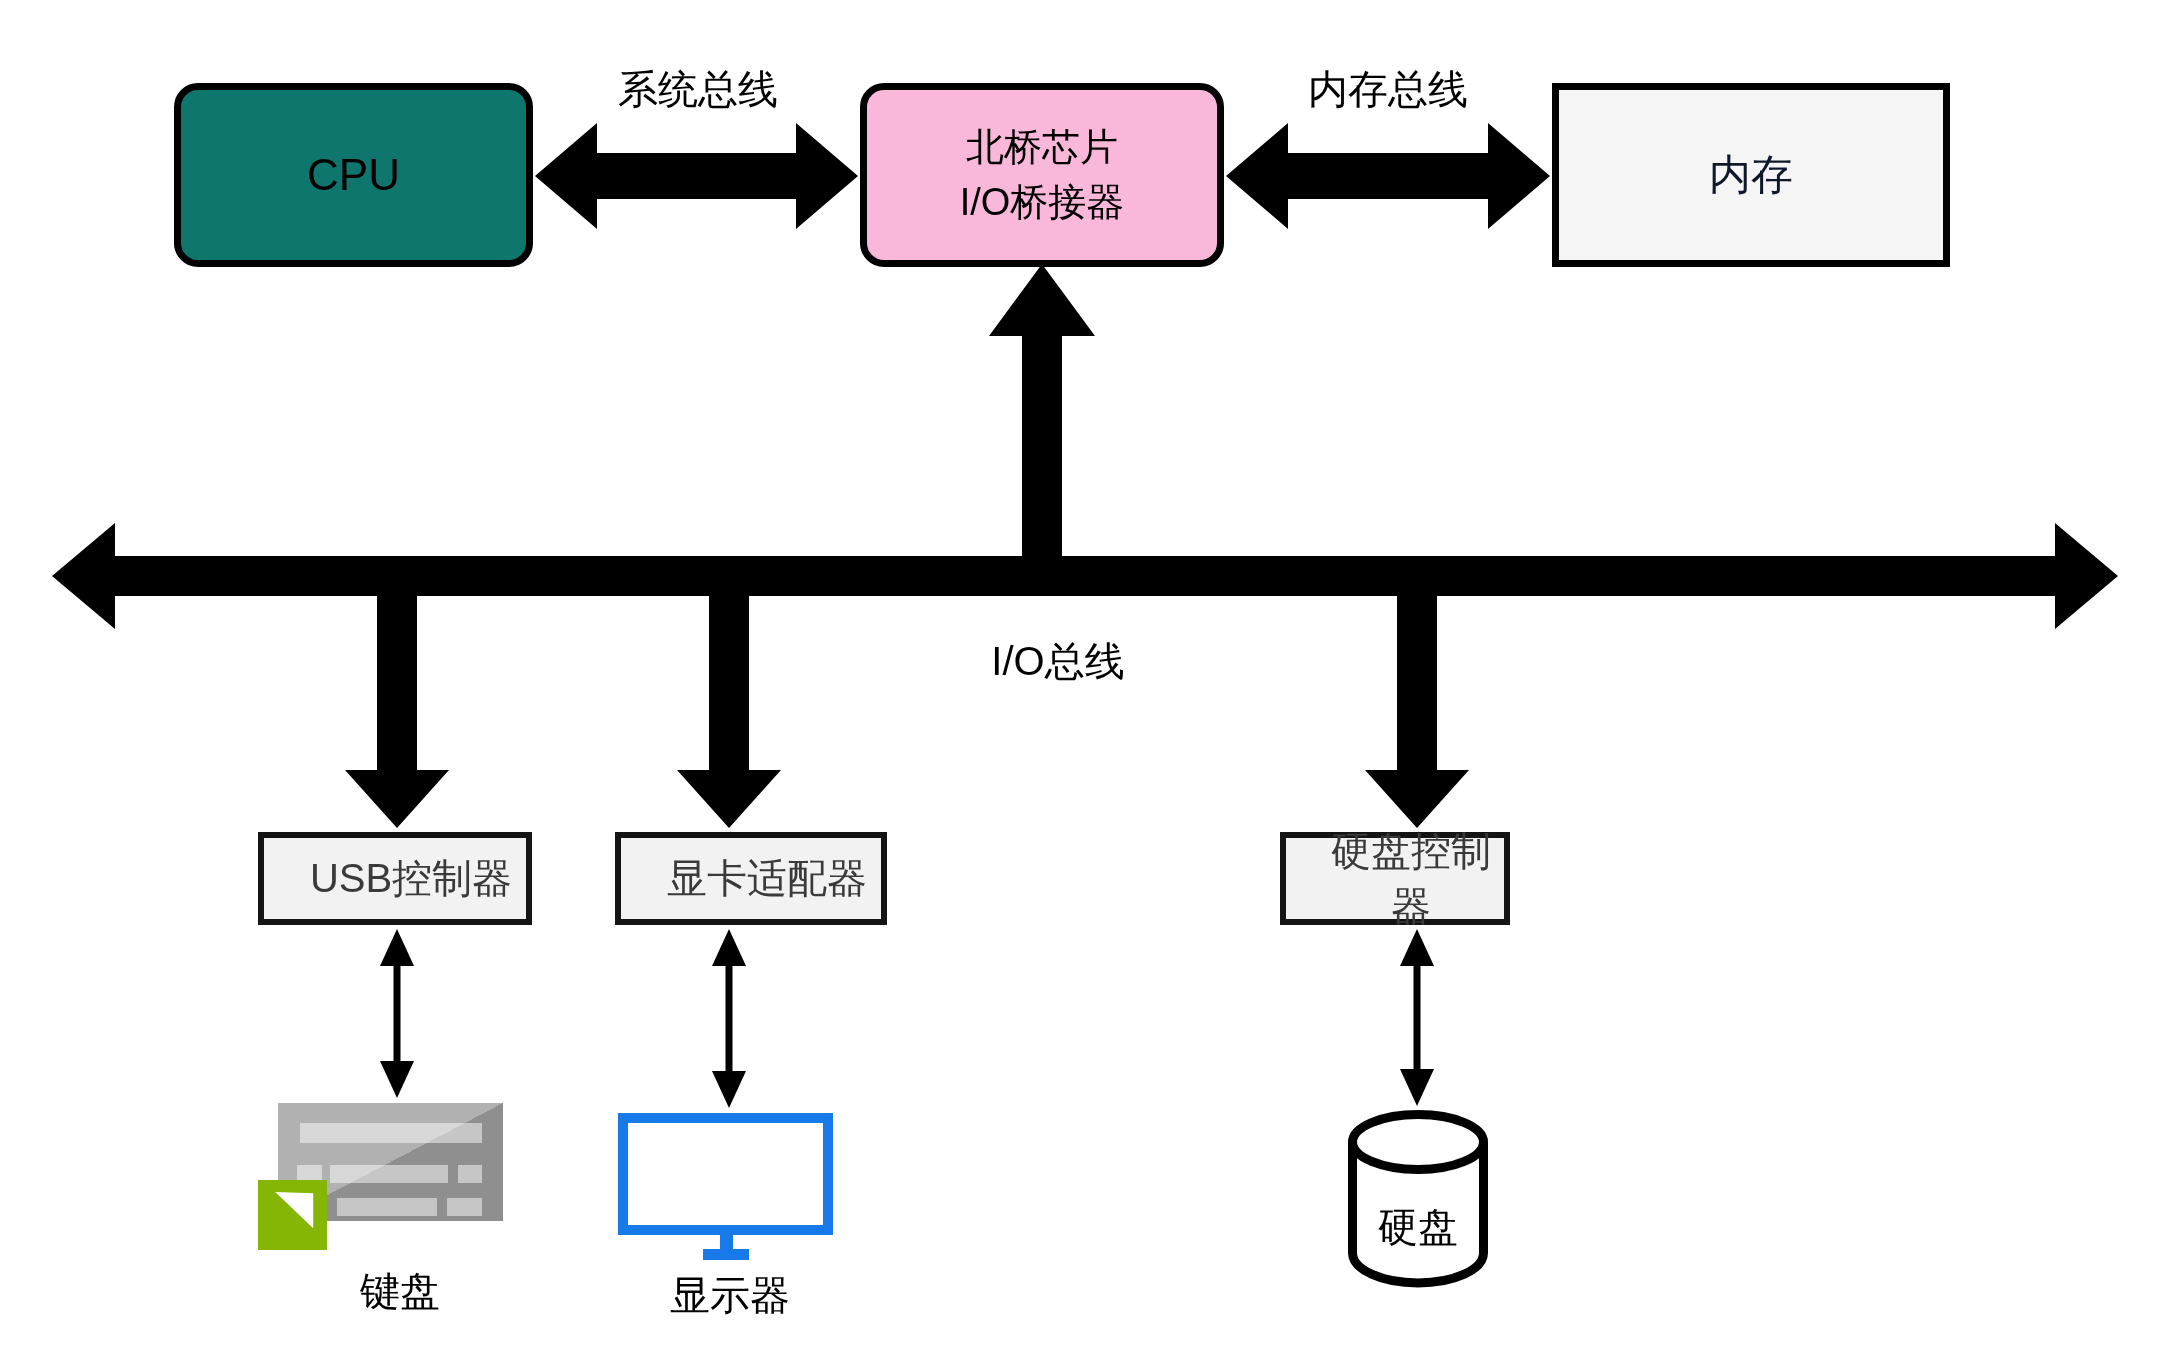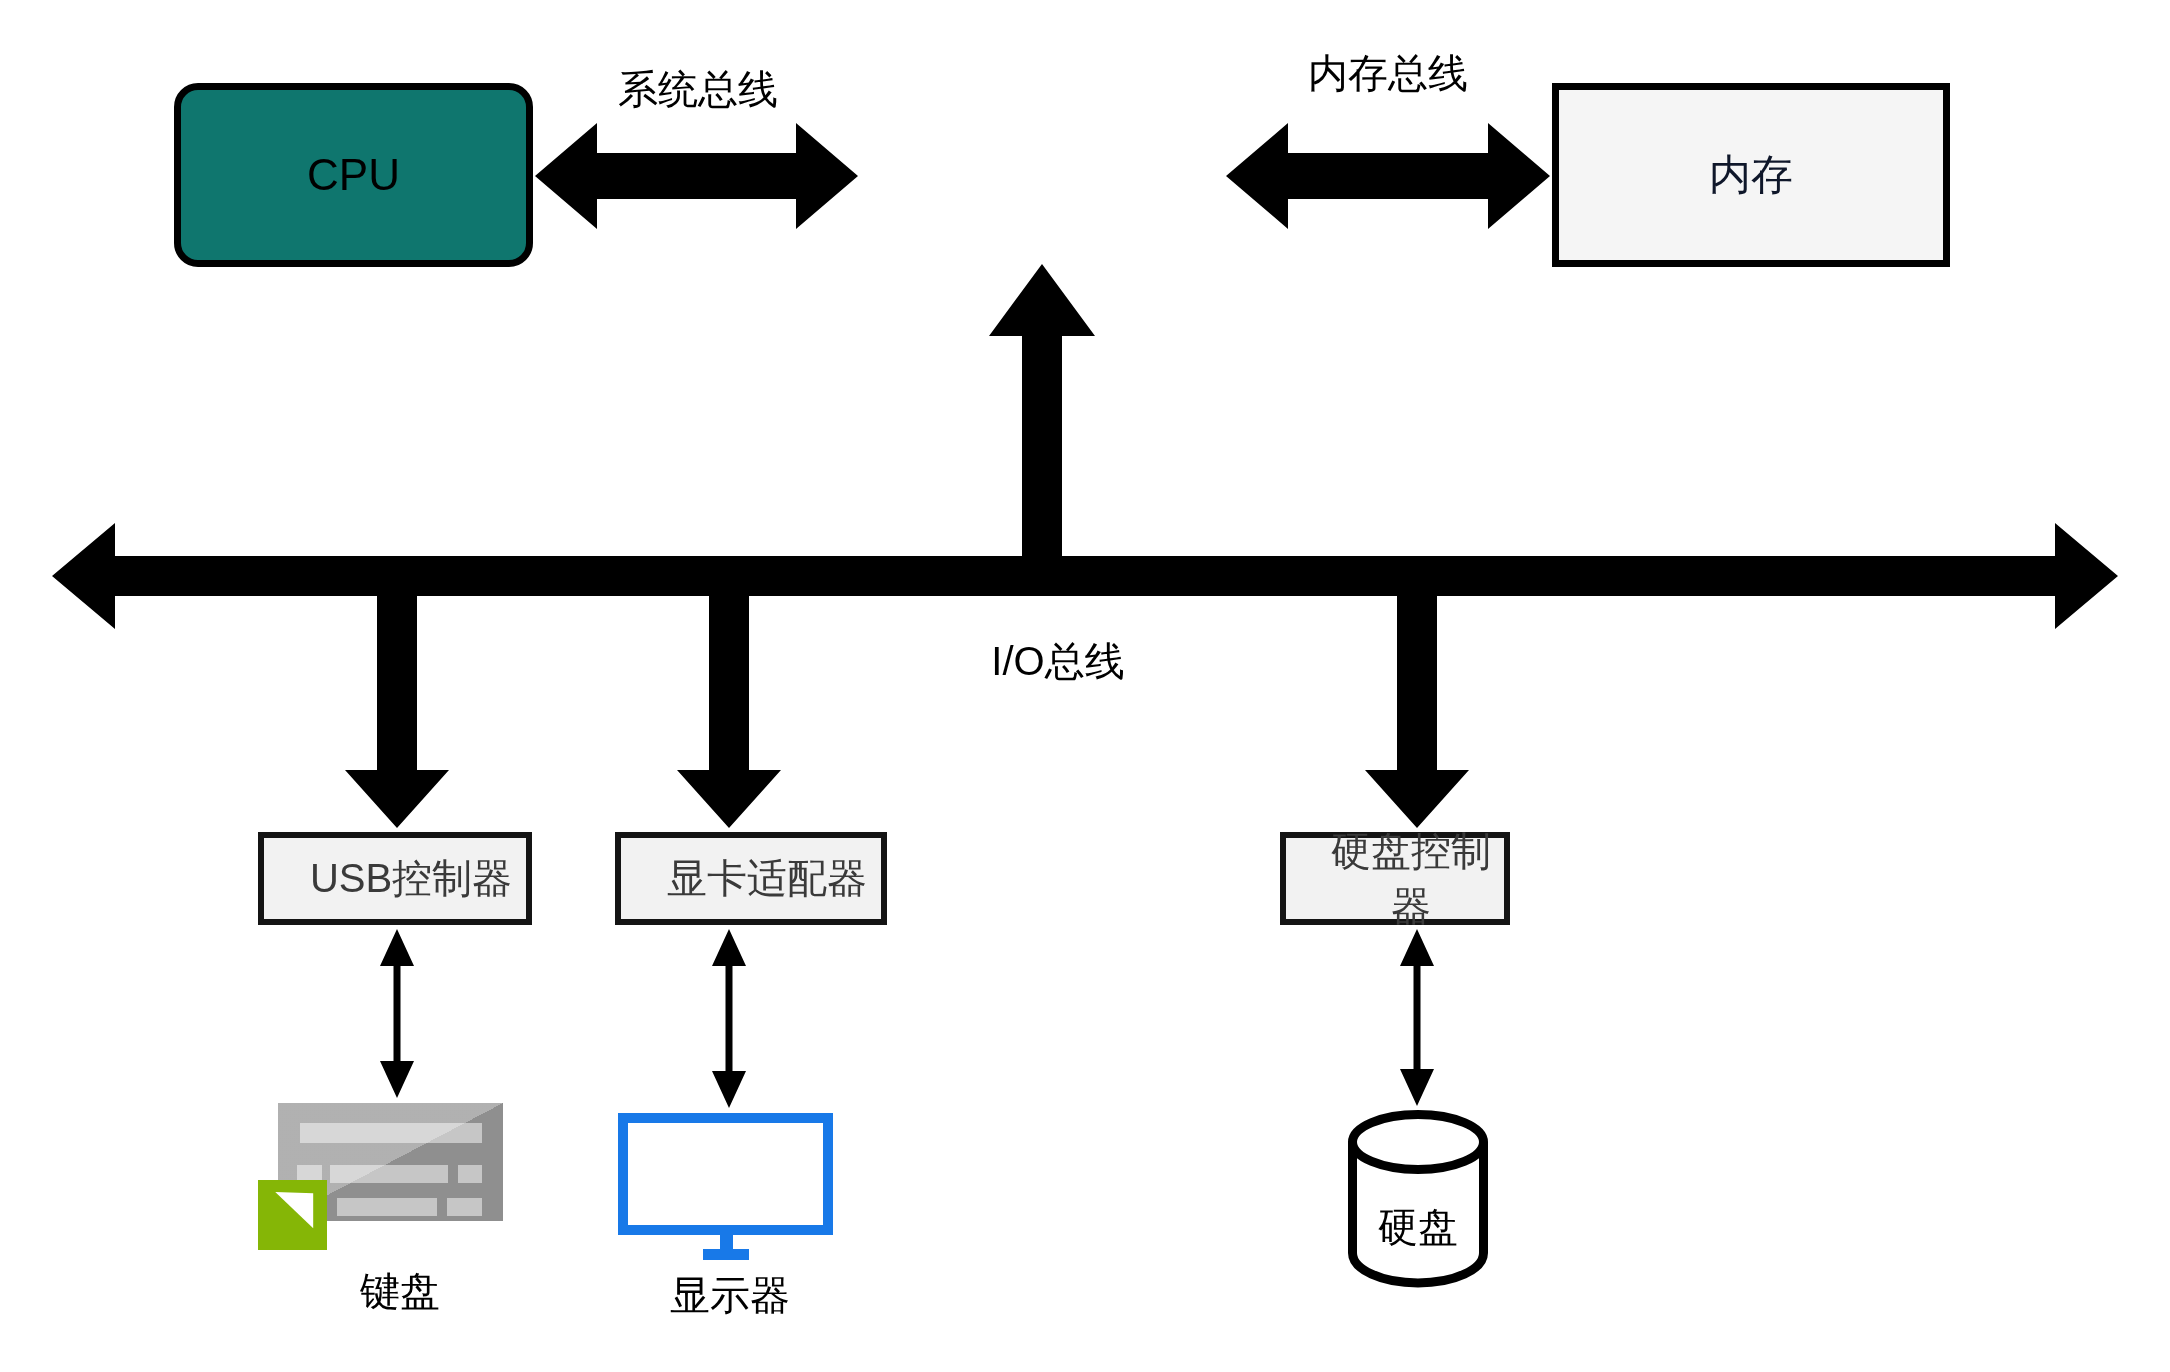--- a/index.html
+++ b/index.html
@@ -19,21 +19,21 @@
   }
   .cpu{left:174px;top:83px;width:359px;height:184px;background:#0f766e;border:7px solid #000;border-radius:24px;font-size:44px;}
   .nb{left:860px;top:83px;width:364px;height:184px;background:#F9B7D9;border:7px solid #000;border-radius:24px;font-size:38px;line-height:1.45;}
   .mem{left:1552px;top:83px;width:398px;height:184px;background:#F5F5F5;border:7px solid #000;font-size:42px;color:#0f172a;}
   .ctrl{top:832px;height:93px;background:#F2F2F2;border:6px solid #141414;font-size:40px;color:#3a3a3a;padding-left:32px;}
   .ctrl.usb{left:258px;width:274px;}
   .ctrl.gpu{left:615px;width:272px;}
   .ctrl.hdd{left:1280px;width:230px;}
   .flabel{position:absolute;font-size:40px;color:#000;transform:translateX(-50%);white-space:nowrap;}
   .sysbus{left:698px;top:62px;}
-  .membus{left:1388px;top:46px;}
+  .membus{left:1388px;top:62px;}
   .iobus{left:1058px;top:634px;}
   .kbdlabel{left:400px;top:1264px;font-family:Liberation Serif, serif;}
   .monlabel{left:730px;top:1268px;}
   .disklabel{left:1418px;top:1200px;}
   
   .kbd{position:absolute;left:278px;top:1103px;width:225px;height:118px;background:#8F8F8F;}
   .kbd .key{position:absolute;background:#C6C6C6;}
   .k1{left:22px;top:20px;width:182px;height:20px;}
   .k2a{left:19px;top:62px;width:25px;height:18px;}
   .k2b{left:52px;top:62px;width:118px;height:18px;}
@@ -75,20 +75,24 @@
 
     <g>
       <path d="M 1352.5 1142 L 1352.5 1253 A 65.5 30 0 0 0 1483.5 1253 L 1483.5 1142" fill="#ffffff" stroke="#000" stroke-width="9"></path>
       <ellipse cx="1418" cy="1142" rx="65.5" ry="27.5" fill="#ffffff" stroke="#000" stroke-width="9"></ellipse>
     </g>
   </svg>
 
   <div class="node cpu">
     <span>CPU</span>
   </div>
+  <div class="node nb">
+    <span>北桥芯片</span>
+    <span>I/O桥接器</span>
+  </div>
   <div class="node mem">
     <span>内存</span>
   </div>
 
   <div class="flabel sysbus">系统总线</div>
   <div class="flabel membus">内存总线</div>
   <div class="flabel iobus">I/O总线</div>
 
   <div class="node ctrl usb">
     <span>USB控制器</span>

